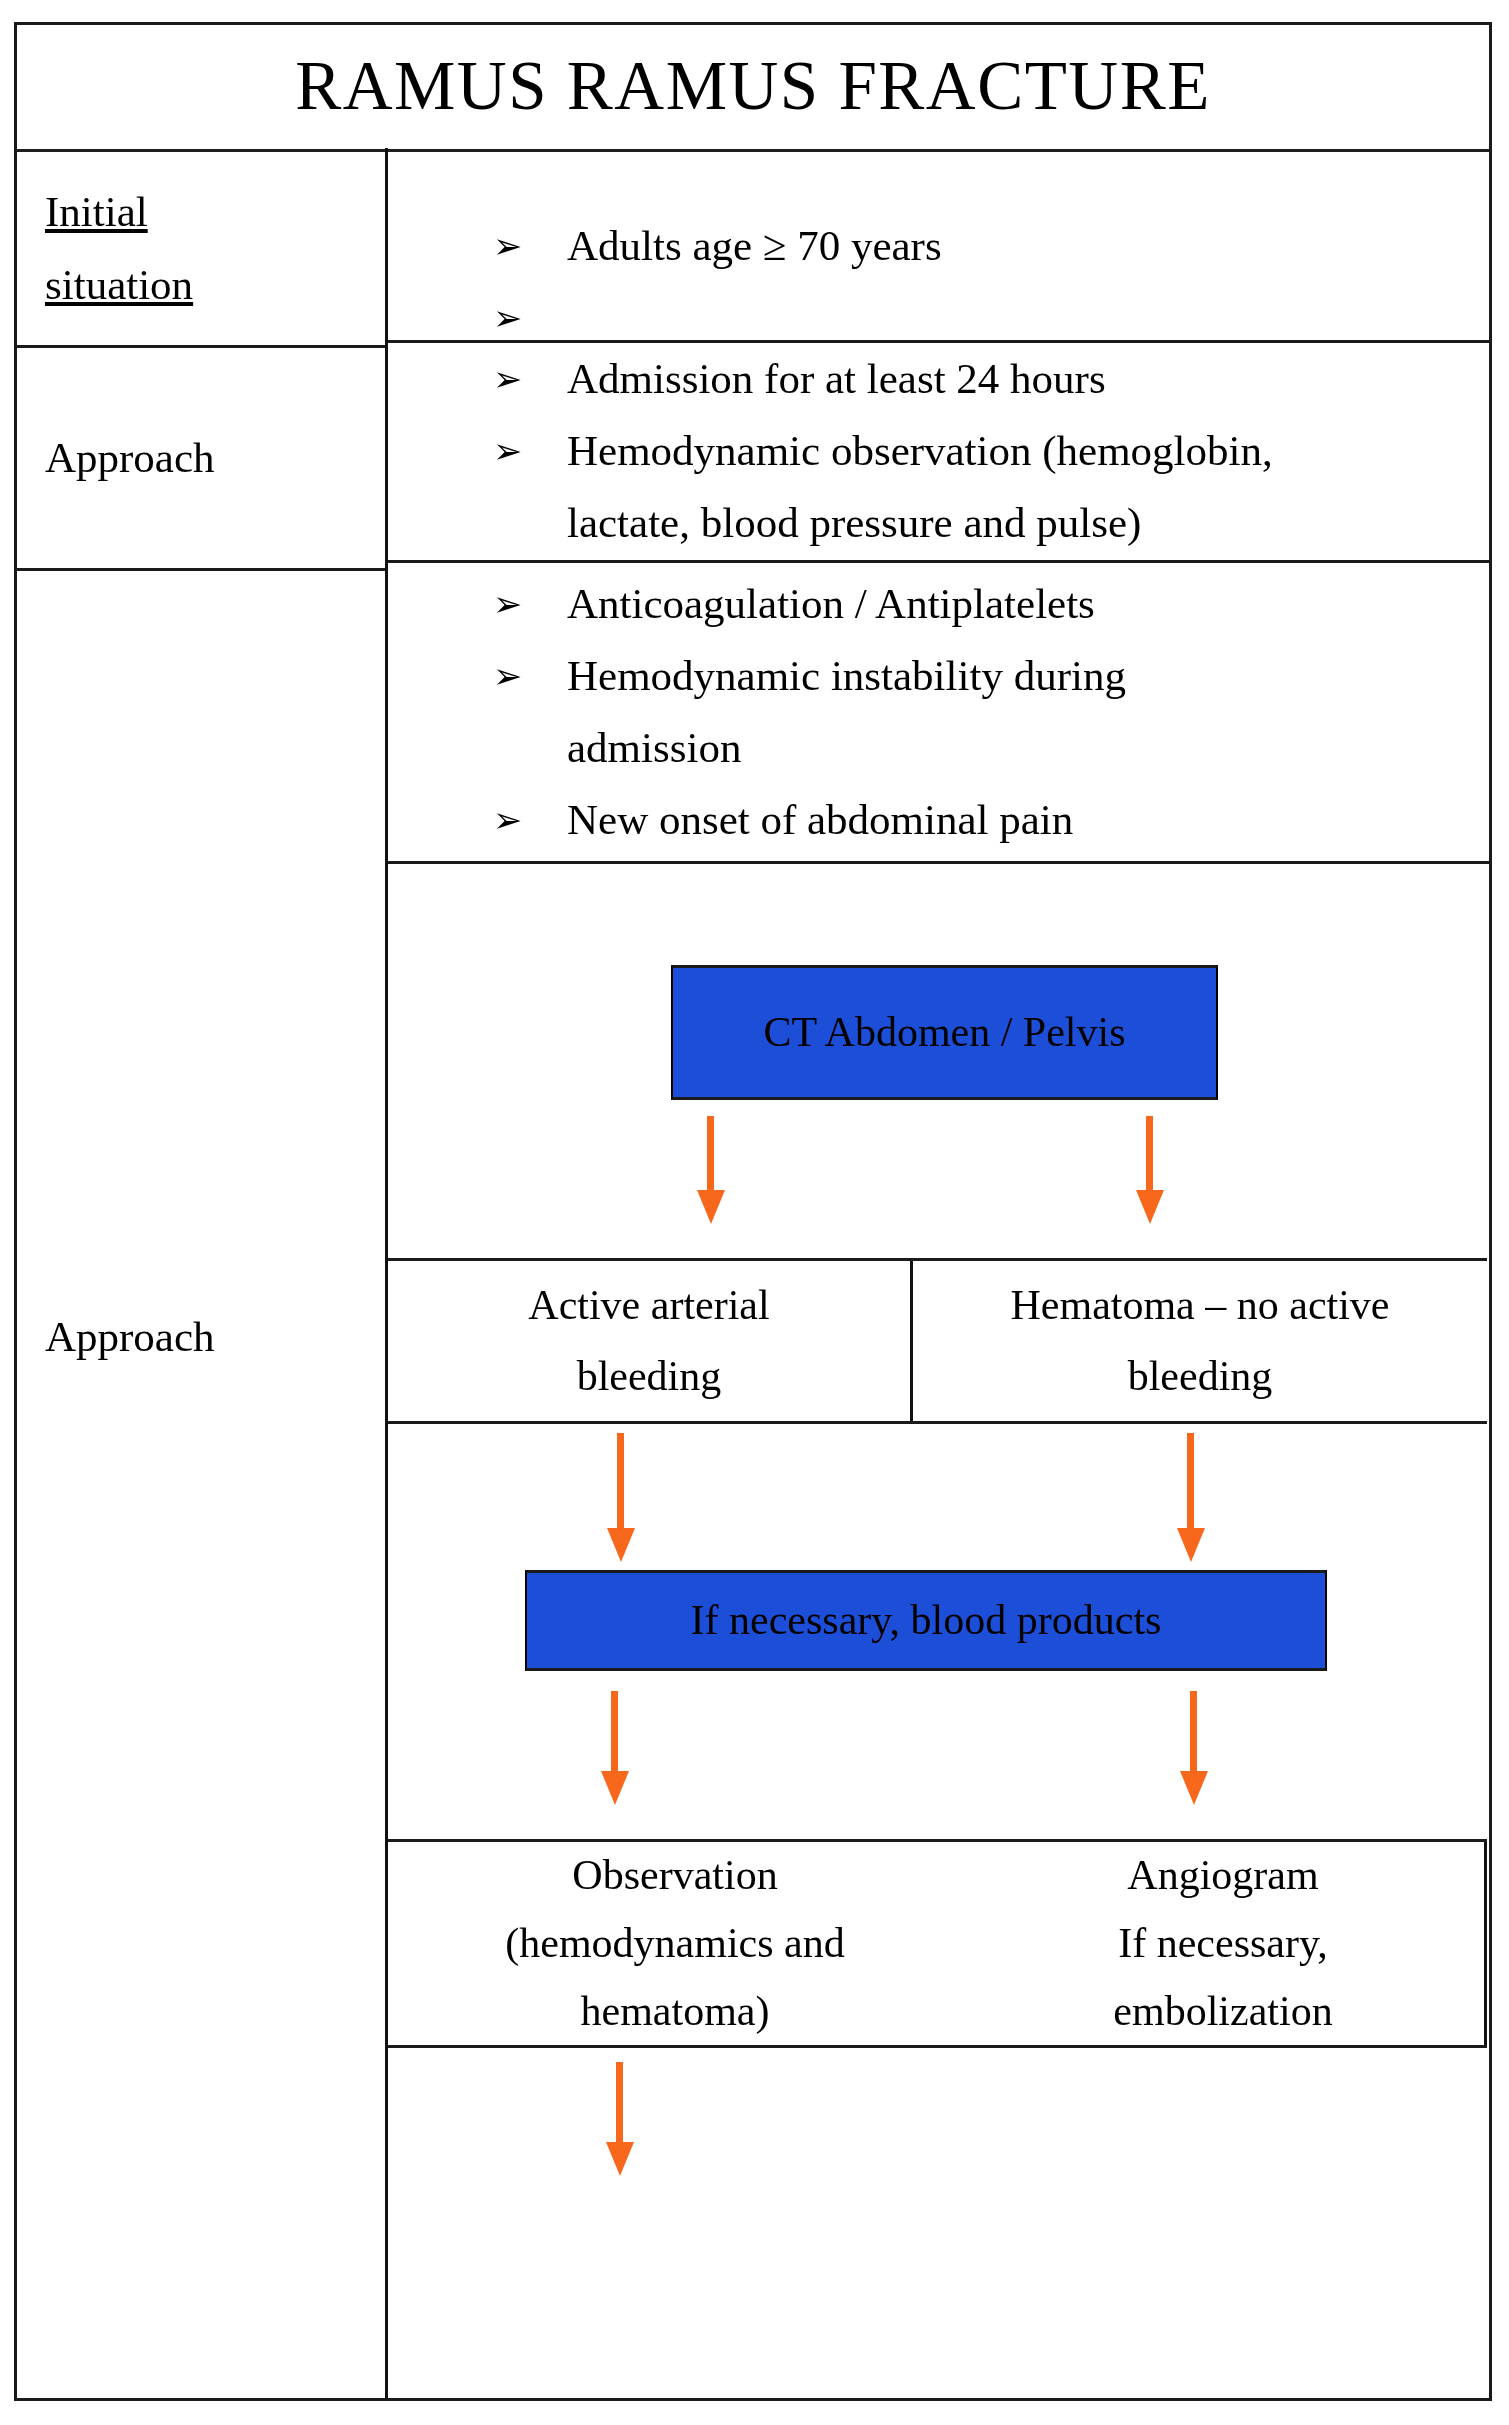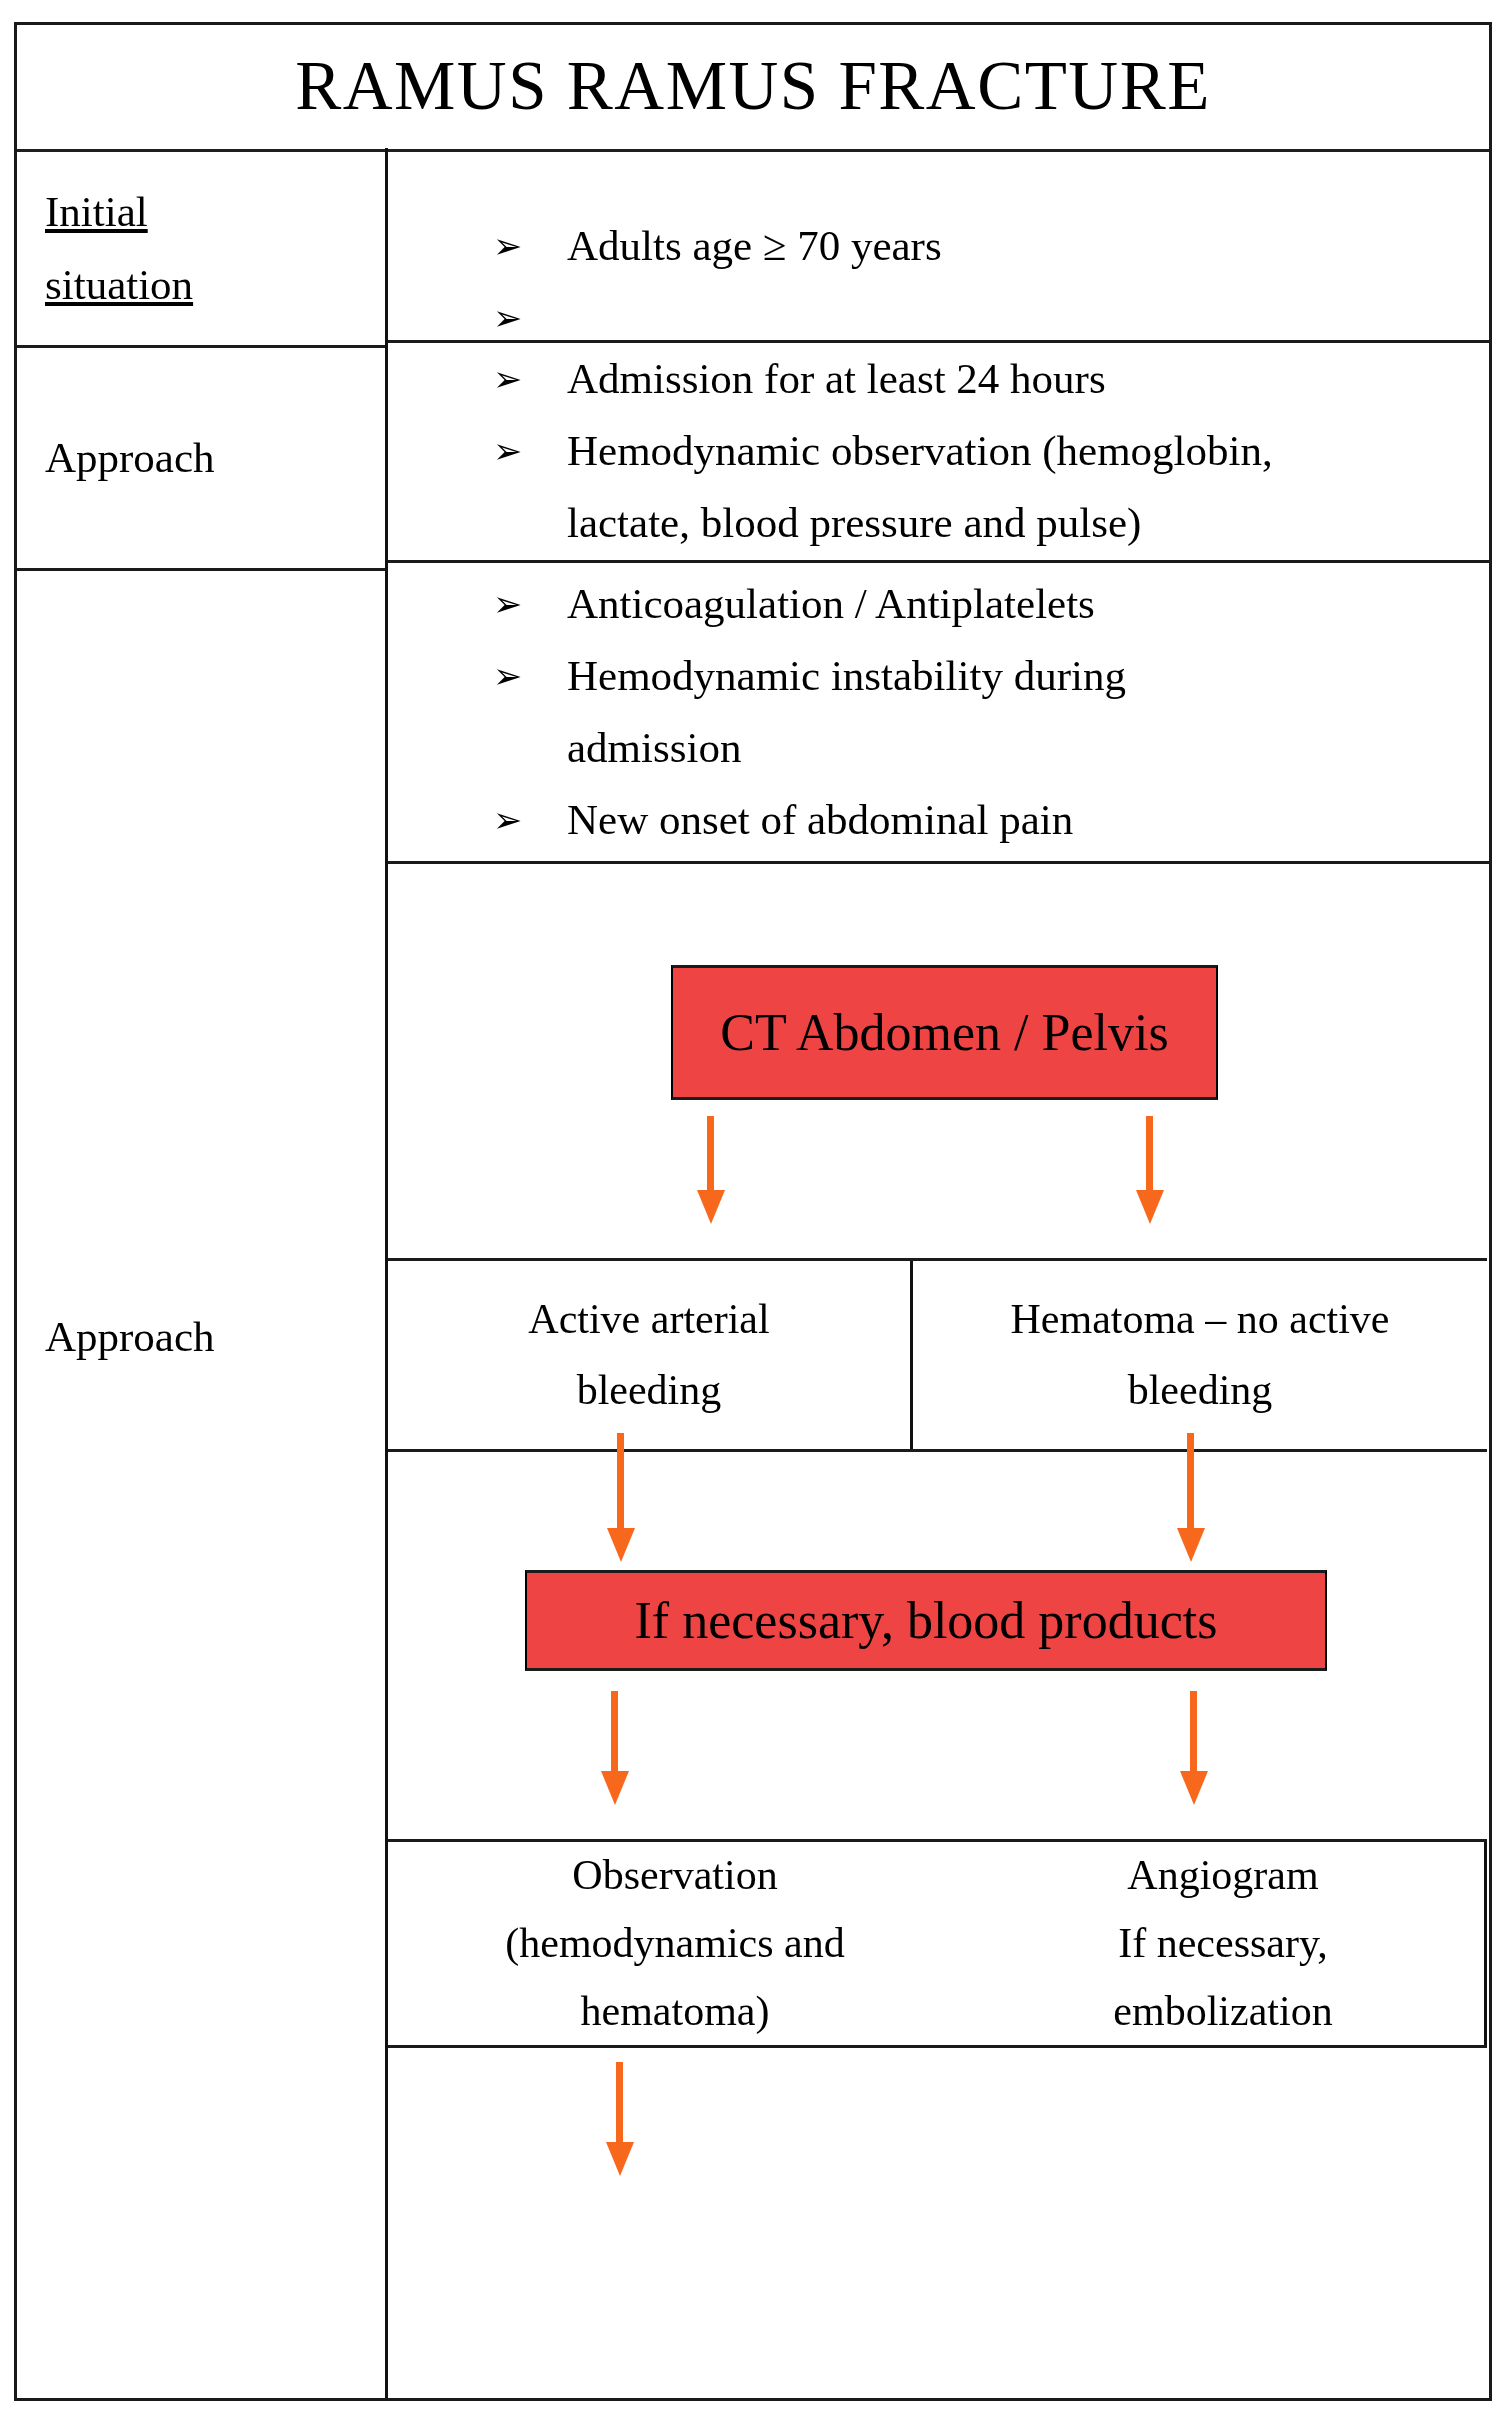--- a/index.html
+++ b/index.html
@@ -39,37 +39,37 @@
   .blist li{position:relative;padding-left:74px;font-size:43px;line-height:72px;}
   .blist .bullet{
     position:absolute;left:0;top:0;
     font-family:"DejaVu Sans","Liberation Sans",sans-serif;
     font-size:35px;line-height:72px;
   }
 
   
   .flow{position:absolute;left:0;top:0;width:1099px;height:1534px;}
   .flow-box{
-    position:absolute;box-sizing:border-box;background:#ef4444;
+    position:absolute;box-sizing:border-box;background:#1d4ed8;
     border-left:2.3px solid #000;border-right:2.3px solid #000;
     border-top:3.1px solid #1b1b1b;border-bottom:3.1px solid #1b1b1b;
     display:flex;align-items:center;justify-content:center;
-    text-align:center;font-size:52px;line-height:71px;
+    text-align:center;font-size:42px;line-height:71px;
   }
   .ct-box{left:283px;top:101px;width:547px;height:135px;}
   .blood-box{left:137px;top:706px;width:802px;height:101px;}
   .final-box{left:-2.3px;top:1315px;width:530px;height:237px;
     justify-content:flex-start;text-align:left;padding-left:35px;}
 
   .flow-band{
     position:absolute;left:0;width:1099px;box-sizing:border-box;
     border-top:3.1px solid #1b1b1b;border-bottom:3.1px solid #1b1b1b;
     display:flex;background:#fff;
   }
-  .band-branch{top:394px;height:194px;}
+  .band-branch{top:394px;height:166px;}
   .band-outcome{top:975px;height:209px;}
   .band-cell{box-sizing:border-box;flex:none;display:flex;align-items:center;
     justify-content:center;text-align:center;font-size:42px;}
   .band-cell.left{width:525px;border-right:3.1px solid #111;}
   .band-cell.right{width:574px;}
   .band-branch .band-cell{line-height:71px;}
   .band-outcome .band-cell{line-height:68px;}
 
   
   .arrow{position:absolute;width:29px;display:flex;flex-direction:column;align-items:center;}

